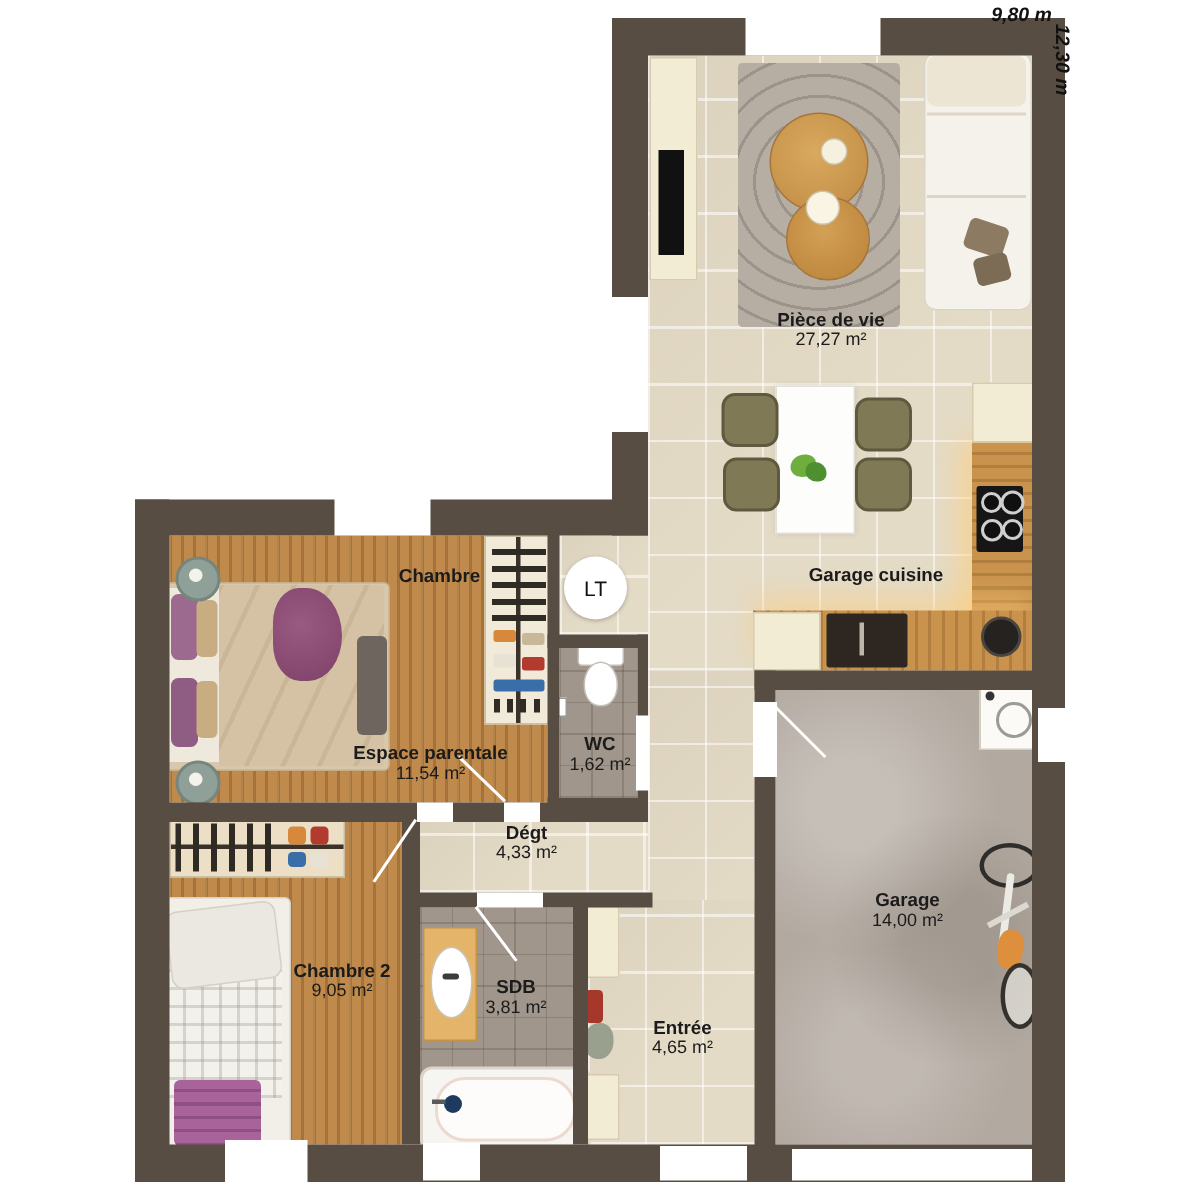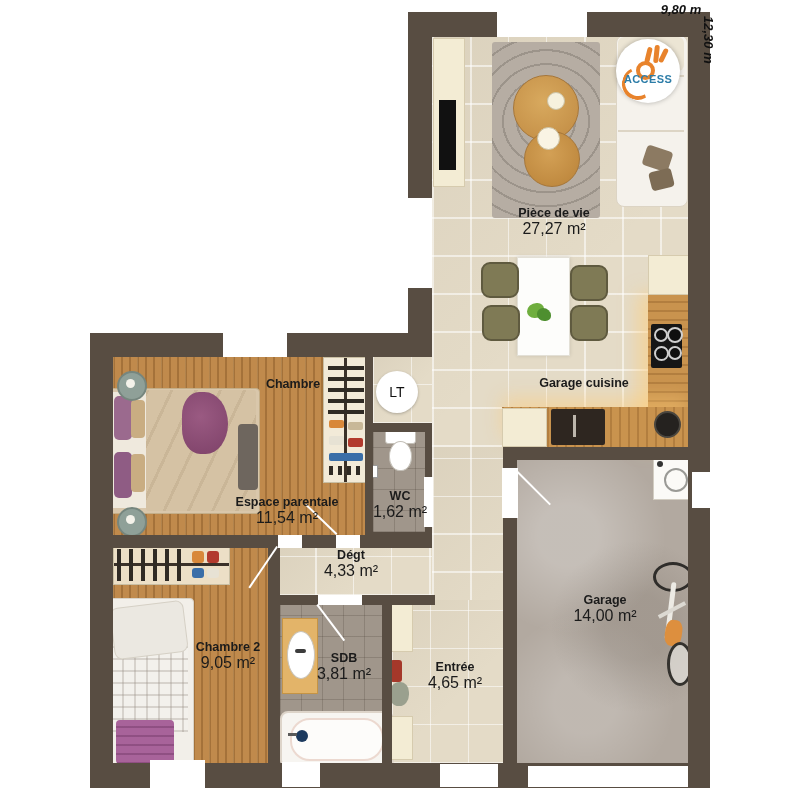--- a/index.html
+++ b/index.html
@@ -26,21 +26,21 @@
       radial-gradient(circle at 70% 55%, rgba(92,82,72,.18) 0 16%, rgba(0,0,0,0) 42%),
       radial-gradient(circle at 40% 80%, rgba(255,255,255,.18) 0 12%, rgba(0,0,0,0) 34%);}
   .wall{background:#584d42;z-index:20;}
   .win{background:#ffffff;z-index:25;}
   .swing{position:absolute;height:2px;background:#ffffff;transform-origin:0 0;z-index:26;}
   .floor{z-index:1;}
   .furn{z-index:10;}
   .lbl{position:absolute;transform:translateX(-50%);text-align:center;z-index:40;
        color:#1b1b1b;white-space:nowrap;line-height:1.15;}
   .lname{font-weight:bold;font-size:12.5px;}
-  .larea{font-size:16px;}
+  .larea{font-size:12px;}
   .dim{position:absolute;font-style:italic;font-weight:bold;font-size:13px;color:#111;z-index:40;white-space:nowrap;}
   .cream{background:#f3ecd4;border:1px solid #d6cbae;}
   .whitebox{background:#fbfaf7;border:1px solid #d2cdc2;}
   .burner{position:absolute;border:2px solid #cfcfcf;border-radius:50%;background:#101010;}
 </style>
 </head>
 <body>
 
 <div id="canvas">
 
@@ -232,39 +232,30 @@
     <div class="larea">4,33 m²</div>
   </div>
   <div class="lbl" style="left:228px;top:640px">
     <div class="lname">Chambre 2</div>
     <div class="larea">9,05 m²</div>
   </div>
   <div class="lbl" style="left:344px;top:651px">
     <div class="lname">SDB</div>
     <div class="larea">3,81 m²</div>
   </div>
-  <div class="lbl" style="left:455px;top:660px">
+  <div class="lbl" style="left:455px;top:678px">
     <div class="lname">Entrée</div>
     <div class="larea">4,65 m²</div>
   </div>
   <div class="lbl" style="left:605px;top:593px">
     <div class="lname">Garage</div>
     <div class="larea">14,00 m²</div>
   </div>
 
   <div class="dim" style="left:681px;top:2px;transform:translateX(-50%)">9,80 m</div>
   <div class="dim" style="left:716px;top:16px;transform:rotate(90deg);transform-origin:0 0">12,30 m</div>
 
   <div class="a" style="left:376px;top:371px;width:42px;height:42px;border-radius:50%;background:#ffffff;
        box-shadow:0 1px 3px rgba(0,0,0,.25);z-index:45;display:flex;align-items:center;justify-content:center;
        font-weight:normal;font-size:14px;color:#111">LT</div>
 
-  <div class="a" style="left:616px;top:39px;width:64px;height:64px;border-radius:50%;background:#ffffff;
-       box-shadow:0 0 5px rgba(0,0,0,.28);z-index:50">
-    <div class="a" style="left:20px;top:22px;width:11px;height:11px;border:4px solid #e8832c;border-radius:50%"></div>
-    <div class="a" style="left:30px;top:8px;width:5px;height:16px;background:#e8832c;border-radius:3px;transform:rotate(14deg)"></div>
-    <div class="a" style="left:38px;top:6px;width:5px;height:18px;background:#e8832c;border-radius:3px;transform:rotate(6deg)"></div>
-    <div class="a" style="left:45px;top:9px;width:5px;height:15px;background:#e8832c;border-radius:3px;transform:rotate(26deg)"></div>
-    <div class="a" style="left:6px;top:28px;width:26px;height:26px;border:3px solid rgba(0,0,0,0);border-left:3px solid #e8832c;border-bottom:4px solid #e8832c;border-radius:50%;transform:rotate(18deg)"></div>
-    <div class="a" style="left:0;top:34px;width:64px;text-align:center;font-weight:bold;font-size:11px;letter-spacing:.4px;color:#2d7da8">ACCESS</div>
-  </div>
 
 </div>
 
 </body></html>

